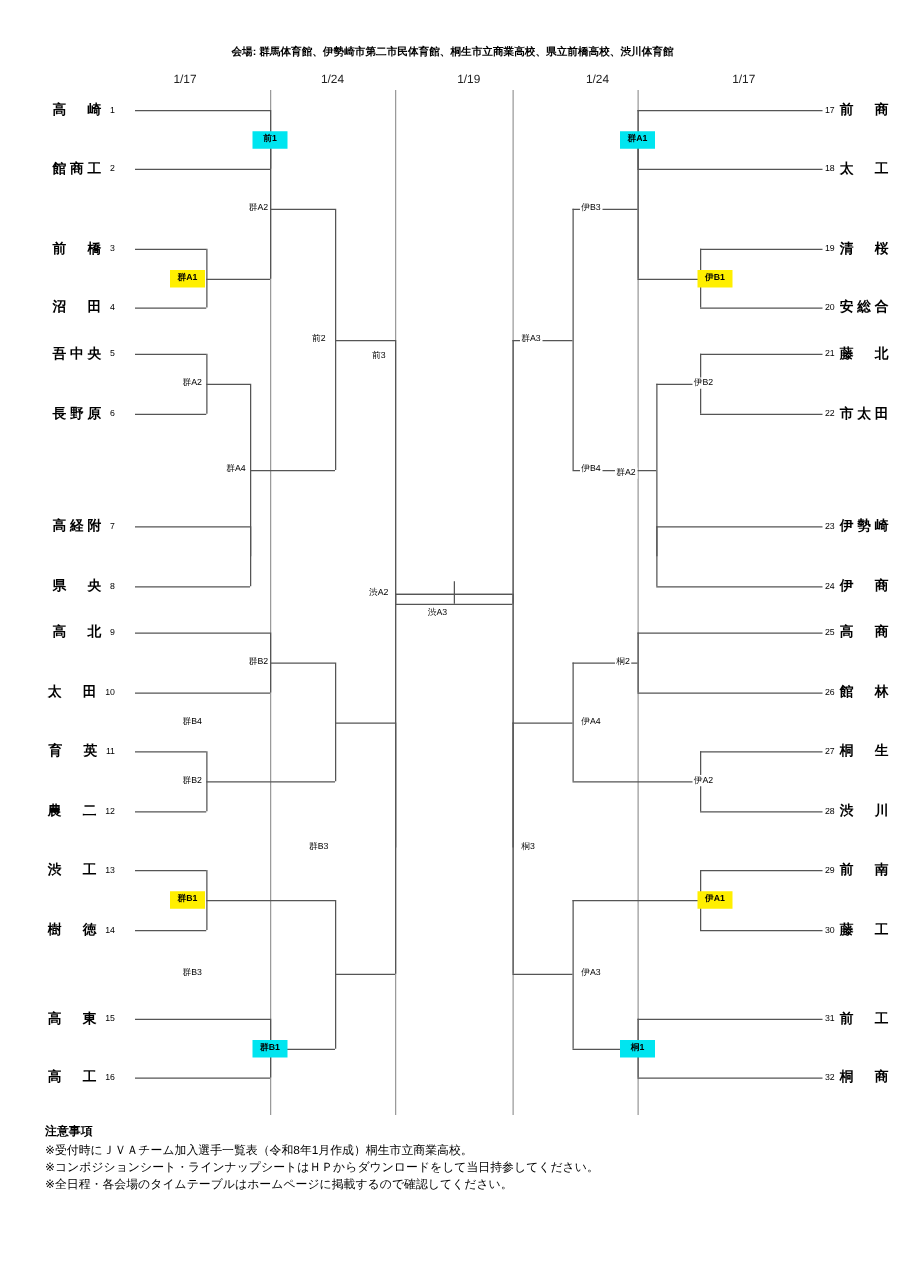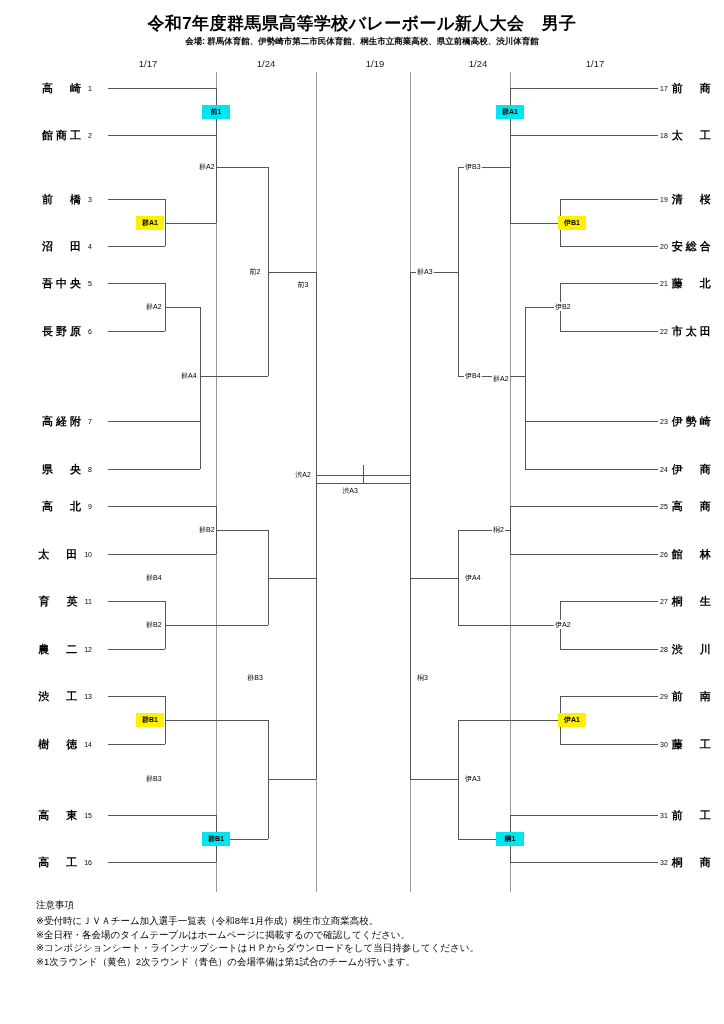--- a/index.html
+++ b/index.html
@@ -102,38 +102,37 @@
   .mlabel.cyan   { background: #00e5f0; }
   
   #notes {
     position: absolute;
     left: 36px;
     top: 899px;
     width: 680px;
   }
   #notes .nhead {
     font-size: 9.5px;
-    font-weight: normal;
+    font-weight: bold;
     color: #000;
     margin-bottom: 2px;
   }
   #notes .nline {
     font-size: 9.5px;
     color: #000;
     line-height: 13.6px;
     white-space: nowrap;
   }
   #notes .nline.small { font-size: 8.6px; }
 </style>
 </head>
 <body>
 
 <div id="page">
 
-  <div id="title">令和7年度群馬県高等学校バレーボール新人大会　男子</div>
   <div id="venue">会場: 群馬体育館、伊勢崎市第二市民体育館、桐生市立商業高校、県立前橋高校、渋川体育館</div>
 
   <div class="date-label" style="left:148px">1/17</div>
   <div class="date-label" style="left:266px">1/24</div>
   <div class="date-label" style="left:375px">1/19</div>
   <div class="date-label" style="left:478px">1/24</div>
   <div class="date-label" style="left:595px">1/17</div>
 
   <div class="round-rule" style="left:216px; height:820px;"></div>
   <div class="round-rule" style="left:316px; height:820px;"></div>
@@ -301,18 +300,17 @@
       <div class="mlabel" style="top: 620px; left: 554px;">伊A2</div>
       <div class="mlabel" style="top: 673.375px; left: 416px;">桐3</div>
       <div class="mlabel box yellow" style="top: 713px; left: 558px; width: 28px;">伊A1</div>
       <div class="mlabel" style="top: 774.25px; left: 464px;">伊A3</div>
       <div class="mlabel box cyan" style="top: 831.5px; left: 496px; width: 28px;">桐1</div>
     </div>
 
   <div id="notes">
     <div class="nhead">注意事項</div>
     <div class="nline">※受付時にＪＶＡチーム加入選手一覧表（令和8年1月作成）桐生市立商業高校。</div>
+    <div class="nline">※コンポジションシート・ラインナップシートはＨＰからダウンロードをして当日持参してください。</div>
     <div class="nline">※全日程・各会場のタイムテーブルはホームページに掲載するので確認してください。</div>
-    <div class="nline">※コンポジションシート・ラインナップシートはＨＰからダウンロードをして当日持参してください。</div>
-    <div class="nline">※1次ラウンド（黄色）2次ラウンド（青色）の会場準備は第1試合のチームが行います。</div>
   </div>
 
 </div>
 
 </body></html>

